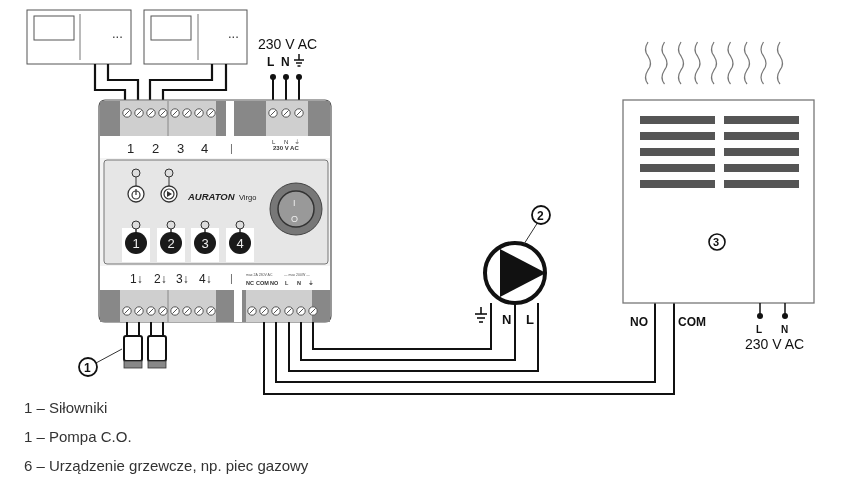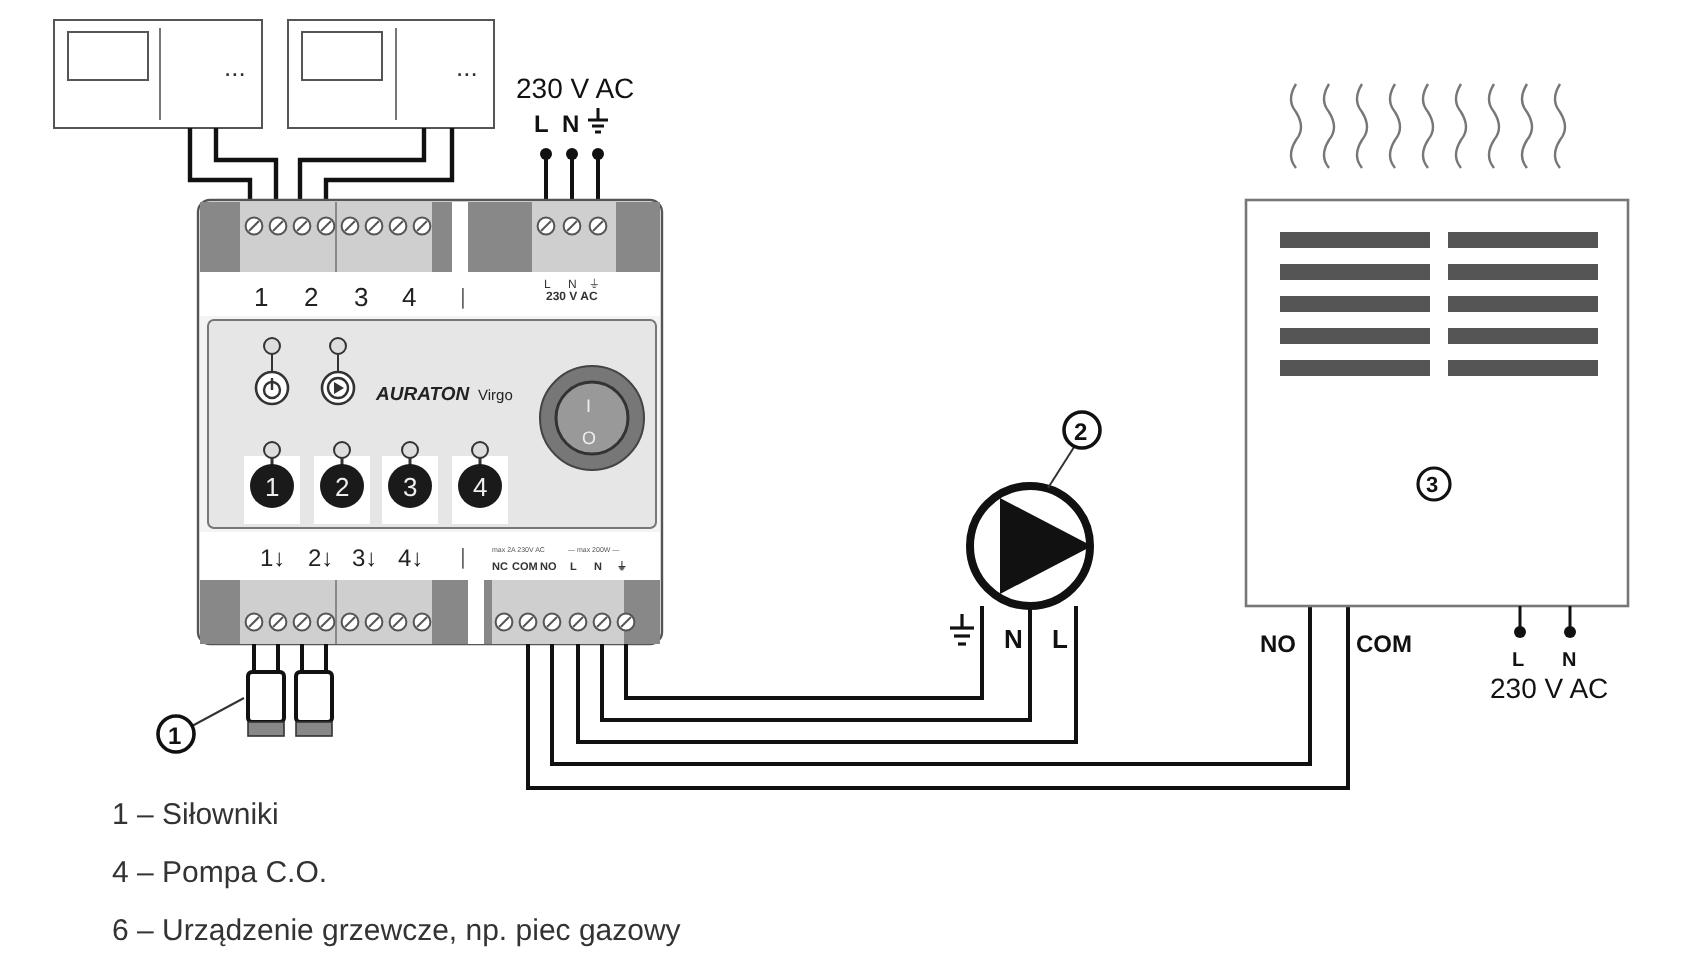--- a/index.html
+++ b/index.html
@@ -1,18 +1,18 @@
 <!DOCTYPE html>
 <html><head>
 <meta charset="utf-8">
 <style>
   html, body { margin: 0; padding: 0; background: #ffffff; }
   body { width: 841px; height: 482px; position: relative; overflow: hidden; font-family: "Liberation Sans", sans-serif; }
   svg { position: absolute; left: 0; top: 0; }
-  .legend { position: absolute; left: 24px; font-size: 15px; color: #333; font-family: "Liberation Sans", sans-serif; margin-left: 32px; }
+  .legend { position: absolute; left: 24px; font-size: 15px; color: #333; font-family: "Liberation Sans", sans-serif; }
   .t { font-family: "Liberation Sans", sans-serif; }
 </style>
 </head>
 <body>
 
 <svg width="841" height="482" viewBox="0 0 841 482">
 
   <g>
     <rect x="27" y="10" width="104" height="54" fill="#fff" stroke="#555" stroke-width="1"></rect>
     <rect x="34" y="16" width="40" height="24" fill="#fff" stroke="#555" stroke-width="1"></rect>
@@ -347,14 +347,14 @@
     <line x1="785" y1="303" x2="785" y2="315"></line>
   </g>
   <circle cx="760" cy="316" r="3" fill="#111"></circle>
   <circle cx="785" cy="316" r="3" fill="#111"></circle>
   <text class="t" x="756" y="333" font-size="10" font-weight="bold" fill="#111">L</text>
   <text class="t" x="781" y="333" font-size="10" font-weight="bold" fill="#111">N</text>
   <text class="t" x="745" y="349" font-size="14" fill="#111">230 V AC</text>
 </svg>
 
 <div class="legend" style="top:399px;">1 – Siłowniki</div>
-<div class="legend" style="top:428px;">4 – Pompa C.O.</div>
+<div class="legend" style="top:428px;">1 – Pompa C.O.</div>
 <div class="legend" style="top:457px;">6 – Urządzenie grzewcze, np. piec gazowy</div>
 
 </body></html>

